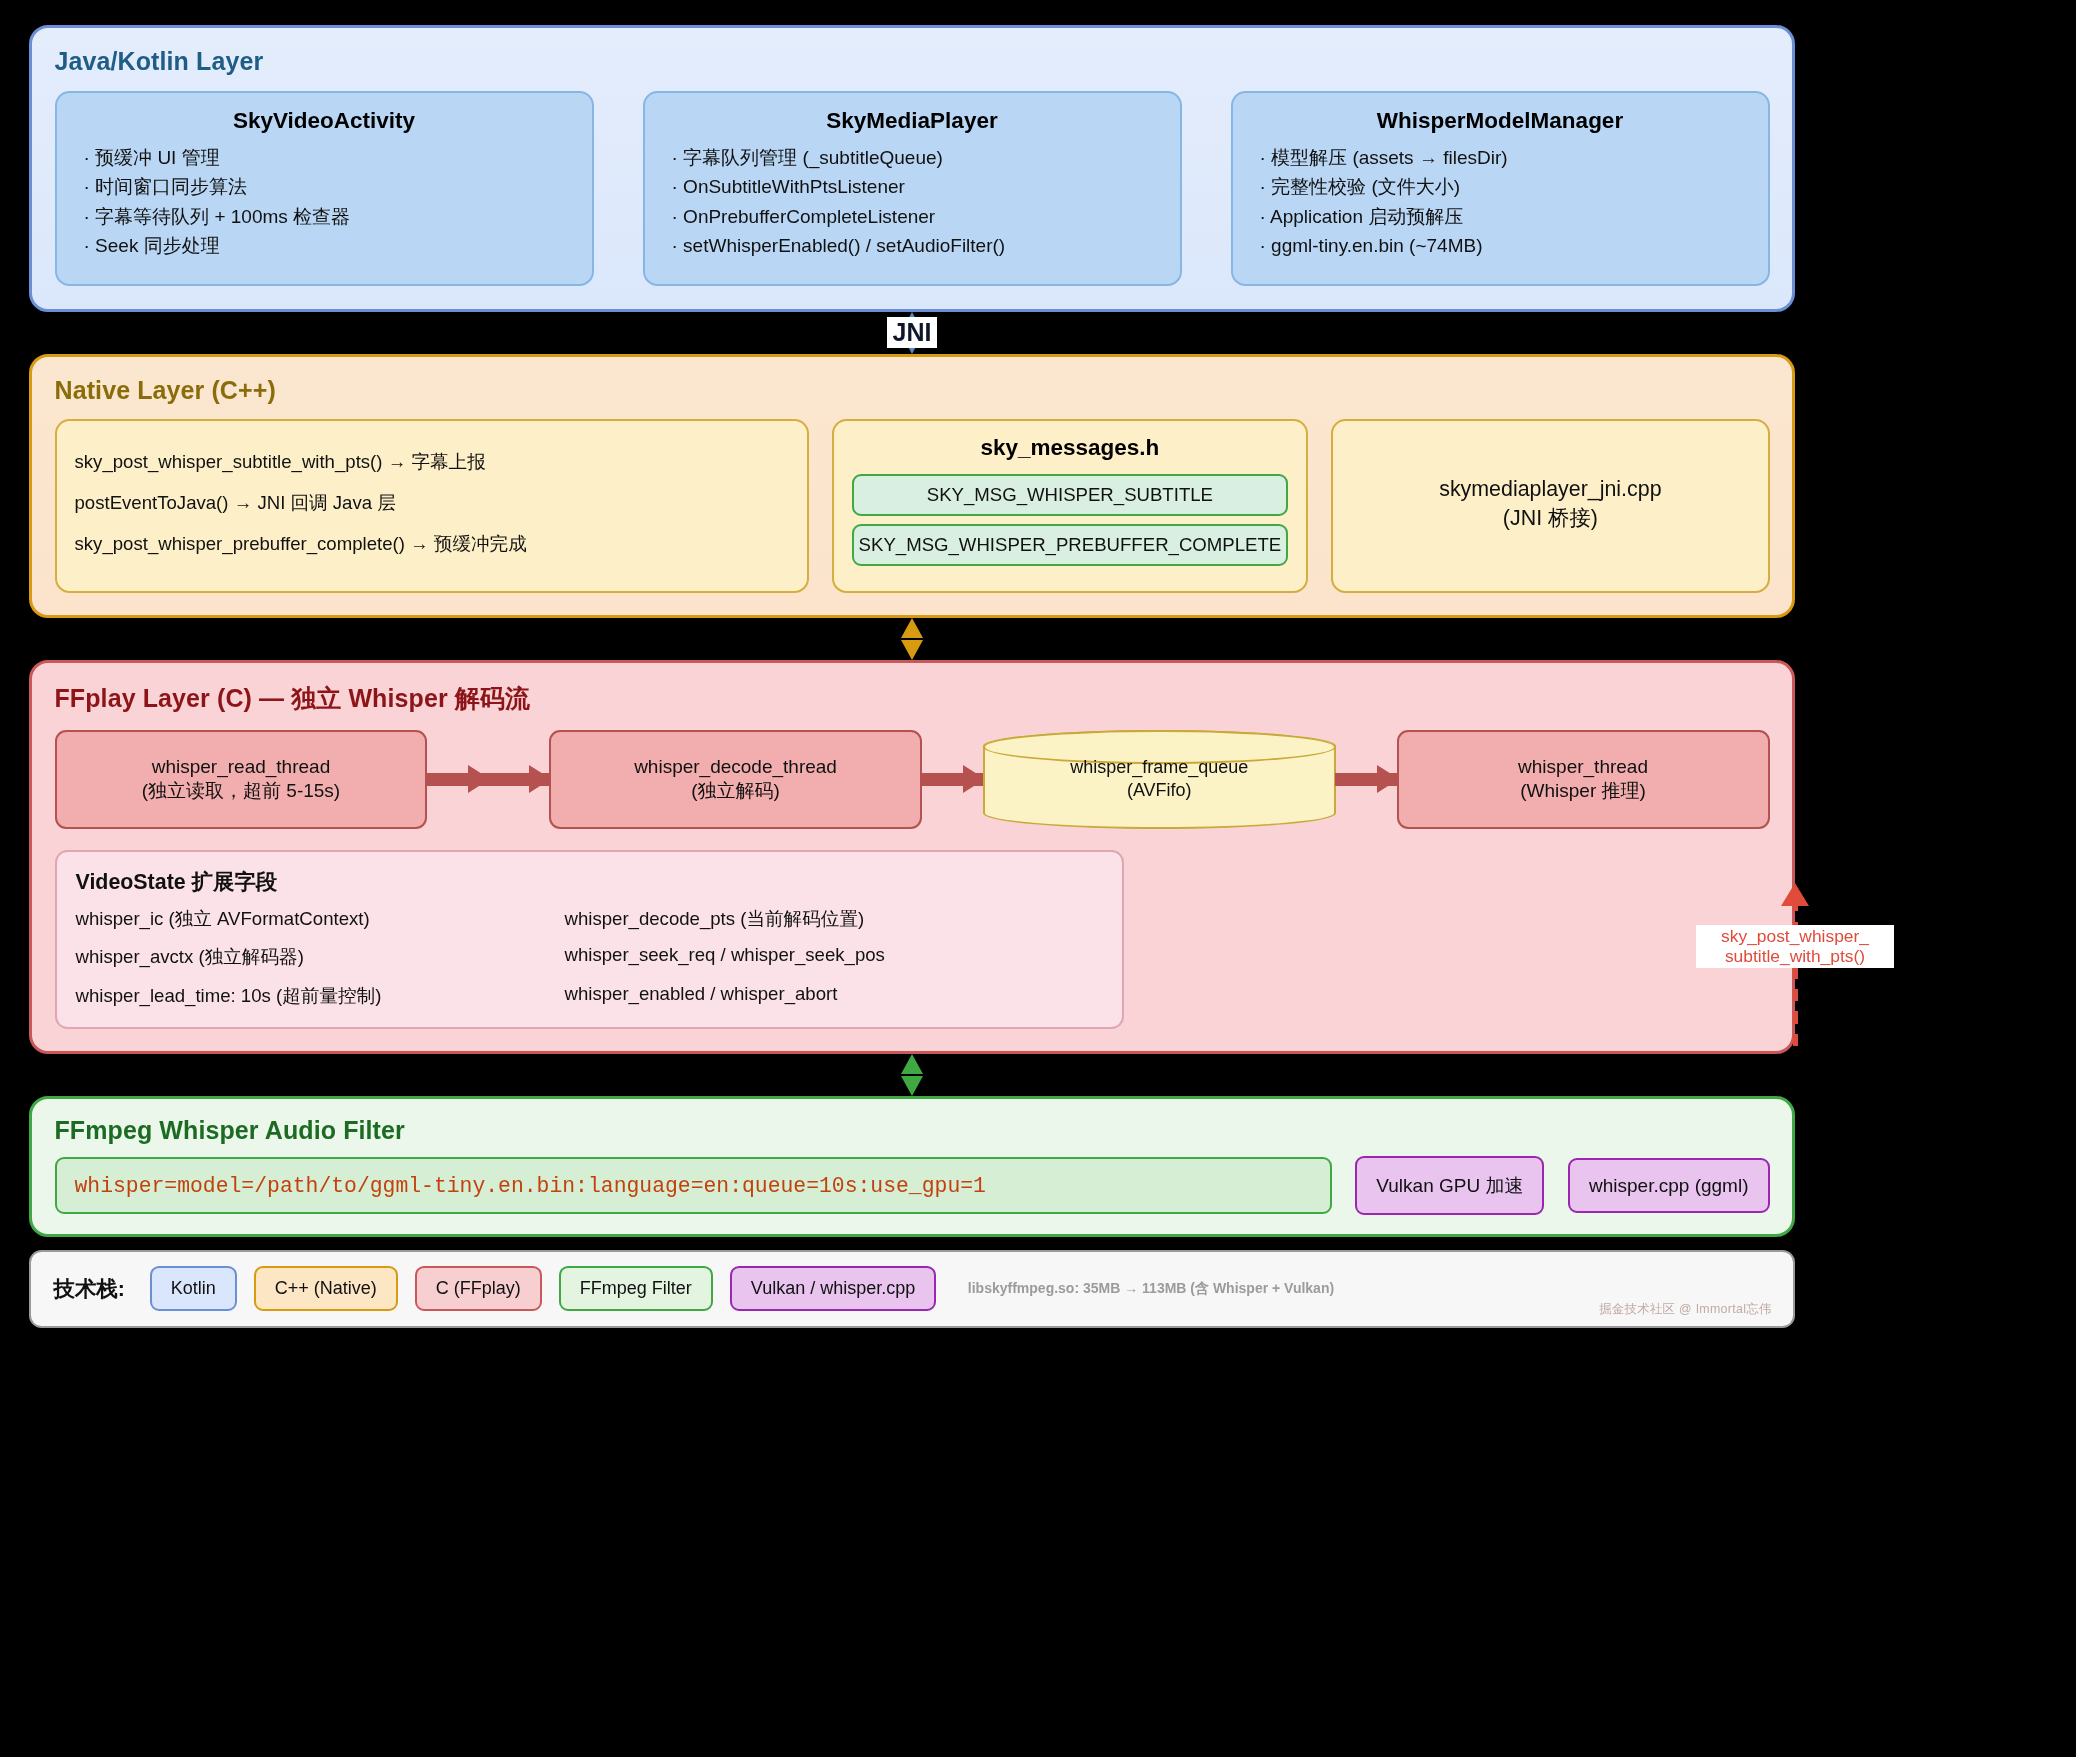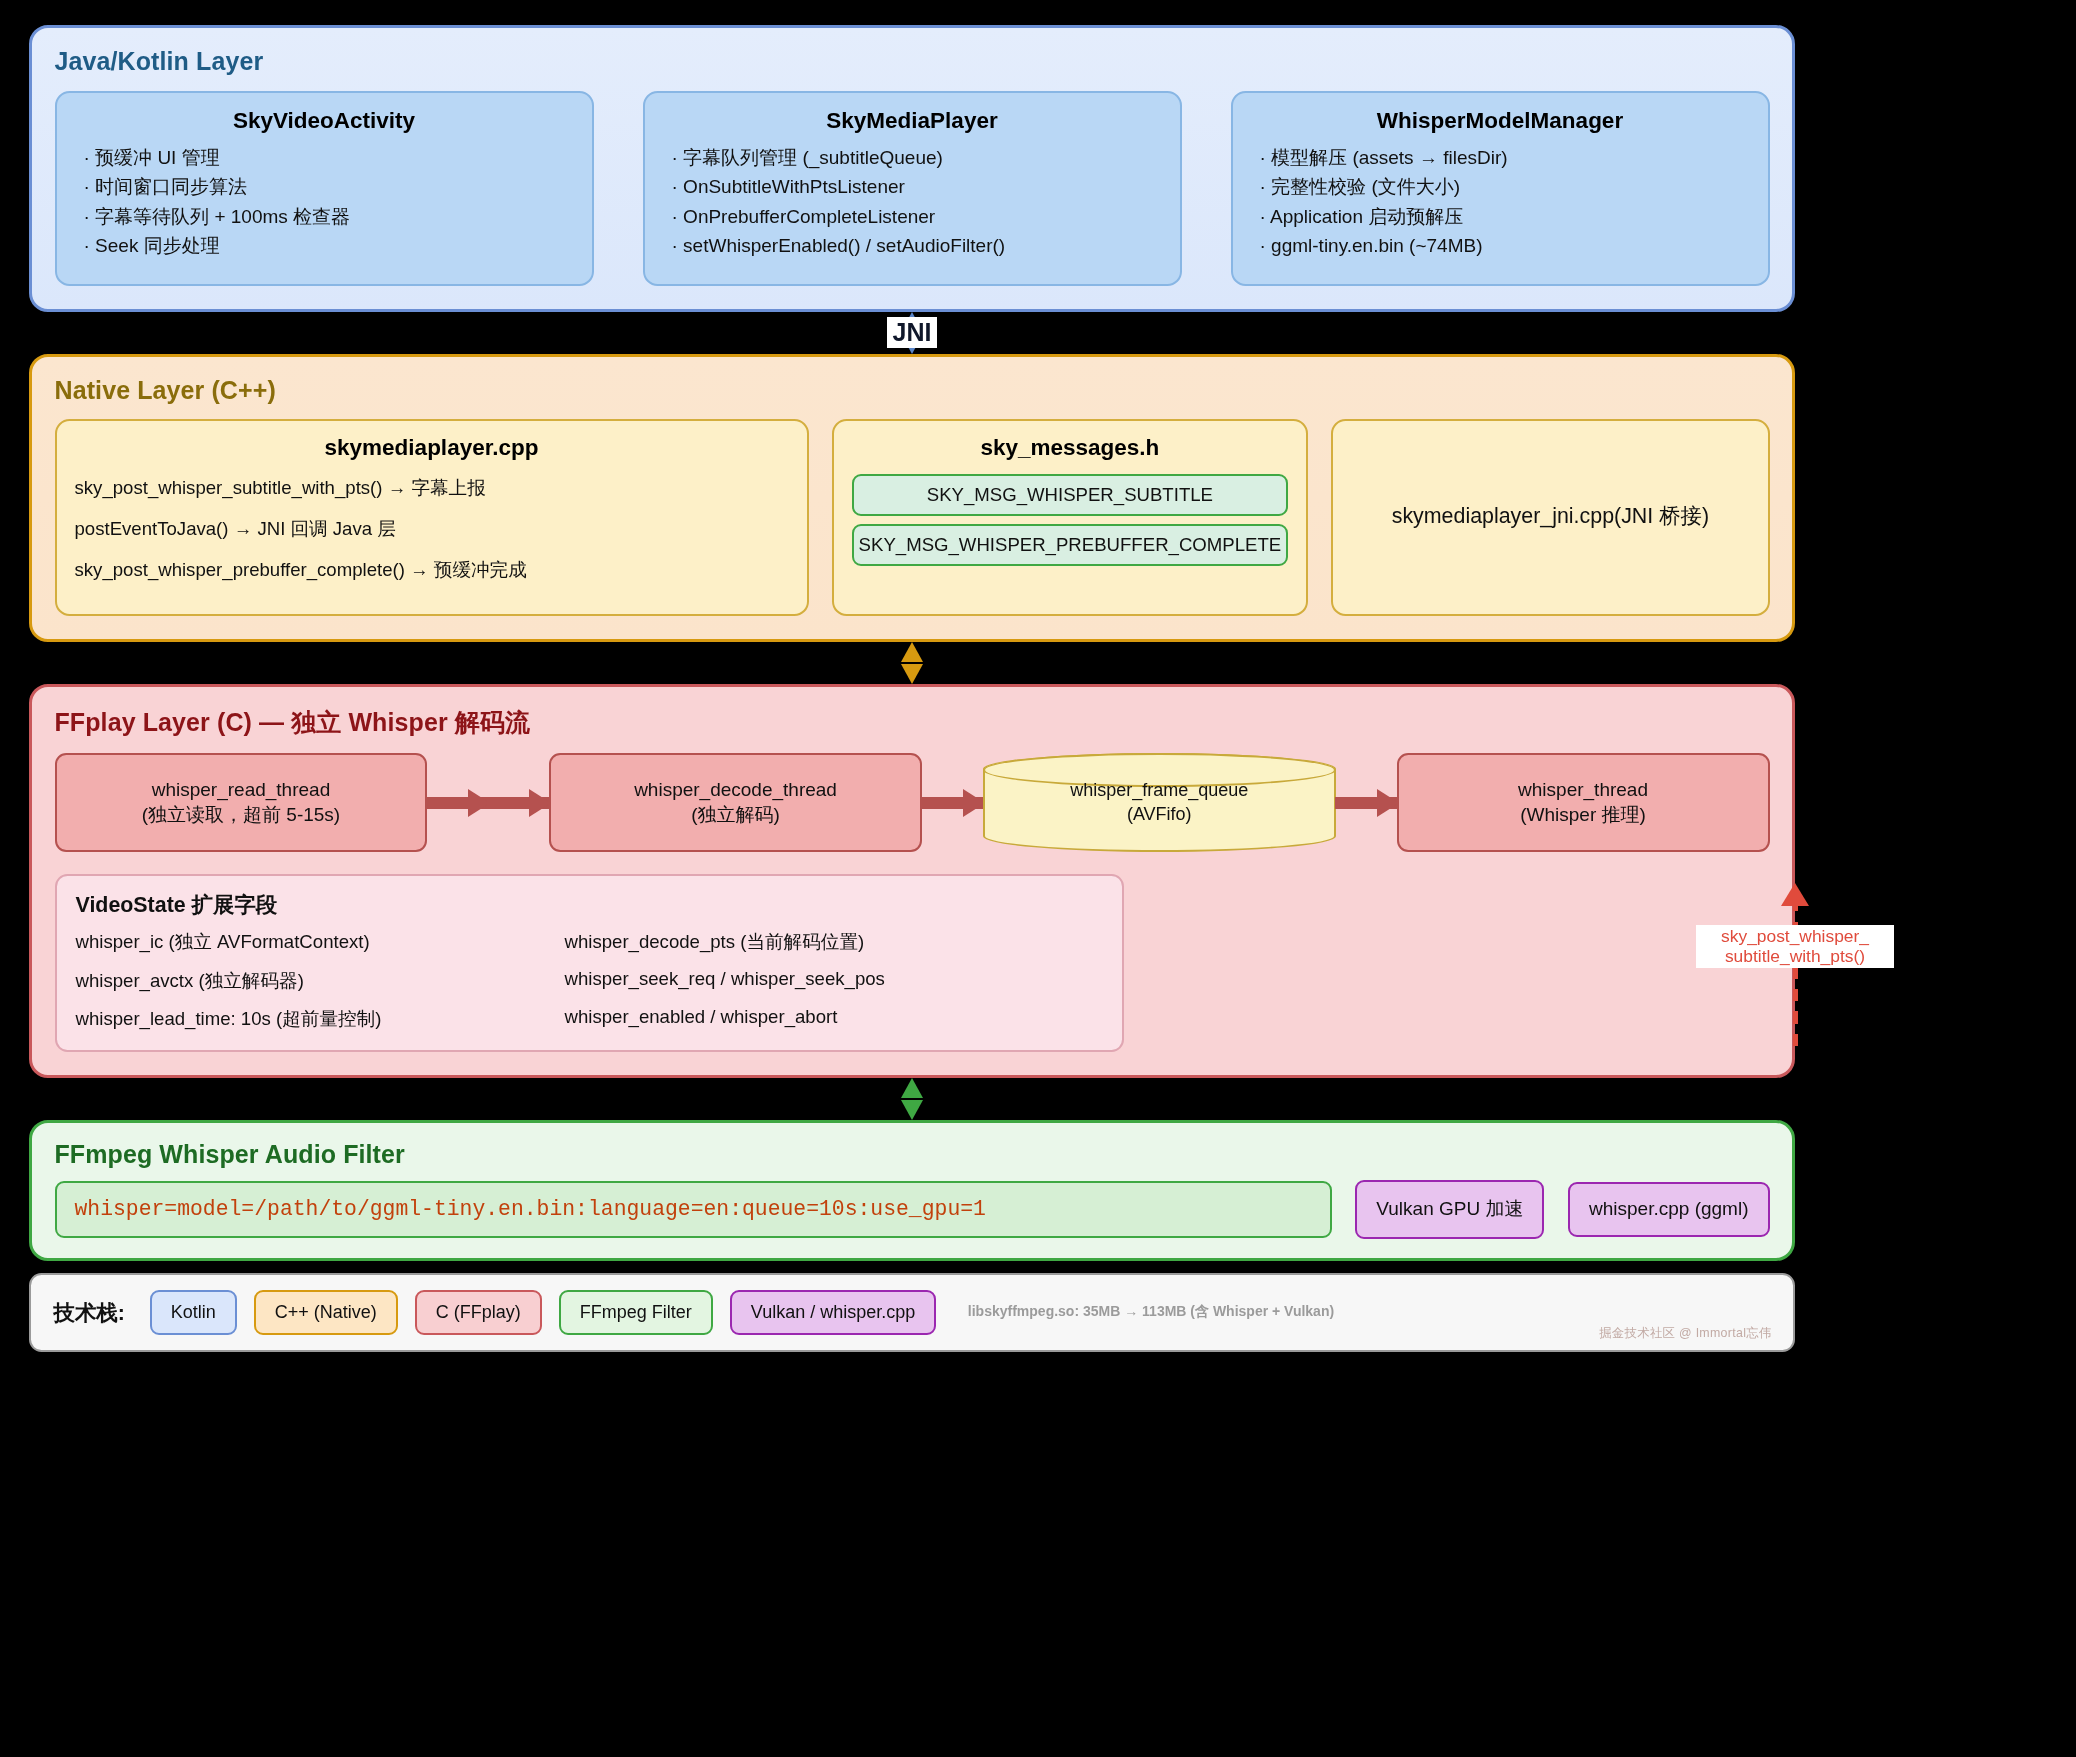--- a/index.html
+++ b/index.html
@@ -121,21 +121,21 @@
     padding: 7.9px 4.5px;
     margin: 7.9px 0;
     white-space: nowrap;
   }
   .msg-chip.overflow { overflow: visible; position: relative; }
   .native-row { display: flex; gap: 23.6px; align-items: stretch; }
   .native-col-1 { flex: 0 0 754px; }
   .native-col-2 { flex: 0 0 427px; }
   .native-col-3 { flex: 1 1 auto; }
   .jni-bridge {
-    display: flex; flex-direction: row;
+    display: flex; flex-direction: column;
     align-items: center; justify-content: center;
     font-size: 21.4px; color: #111; line-height: 1.35;
     text-align: center; height: 100%;
   }
 
   
   .layer-ffplay {
     background: #f9d3d5;
     border-color: #c9585b;
   }
@@ -344,21 +344,20 @@
   <div class="conn">
     <div class="arrow-v arrow-blue"></div>
     <div class="conn-label">JNI</div>
   </div>
 
   <section class="layer layer-native">
     <div class="layer-title">Native Layer (C++)</div>
     <div class="native-row">
 
       <div class="card-native native-col-1">
-        <div class="card-title">skymediaplayer.cpp</div>
         <div class="mono-line">sky_post_whisper_subtitle_with_pts() → 字幕上报</div>
         <div class="mono-line">postEventToJava() → JNI 回调 Java 层</div>
         <div class="mono-line">sky_post_whisper_prebuffer_complete() → 预缓冲完成</div>
       </div>
 
       <div class="card-native native-col-2">
         <div class="card-title">sky_messages.h</div>
         <div class="msg-chip">SKY_MSG_WHISPER_SUBTITLE</div>
         <div class="msg-chip overflow">SKY_MSG_WHISPER_PREBUFFER_COMPLETE</div>
       </div>

